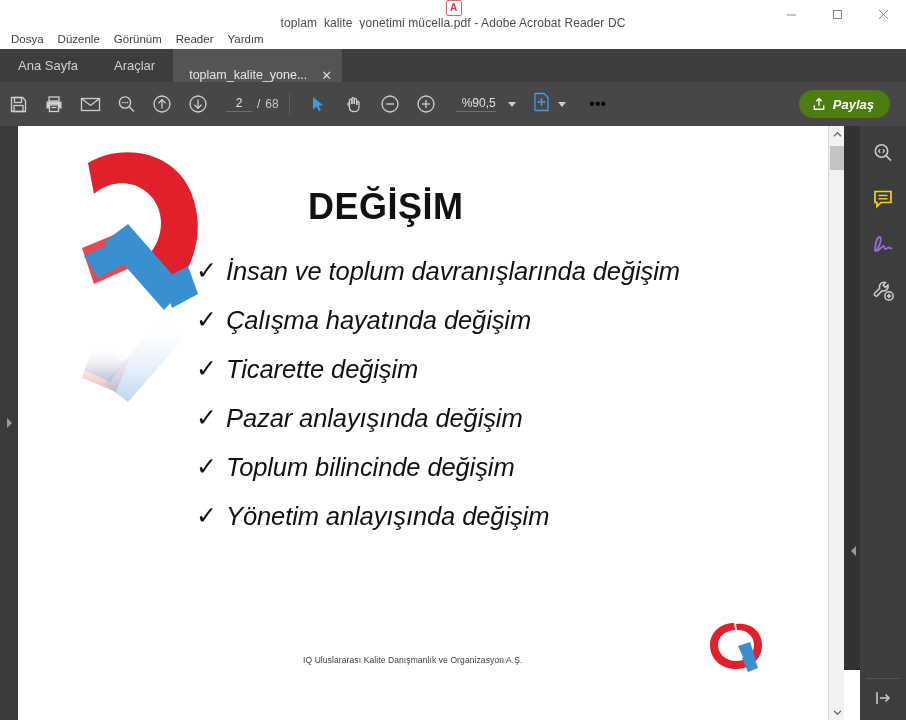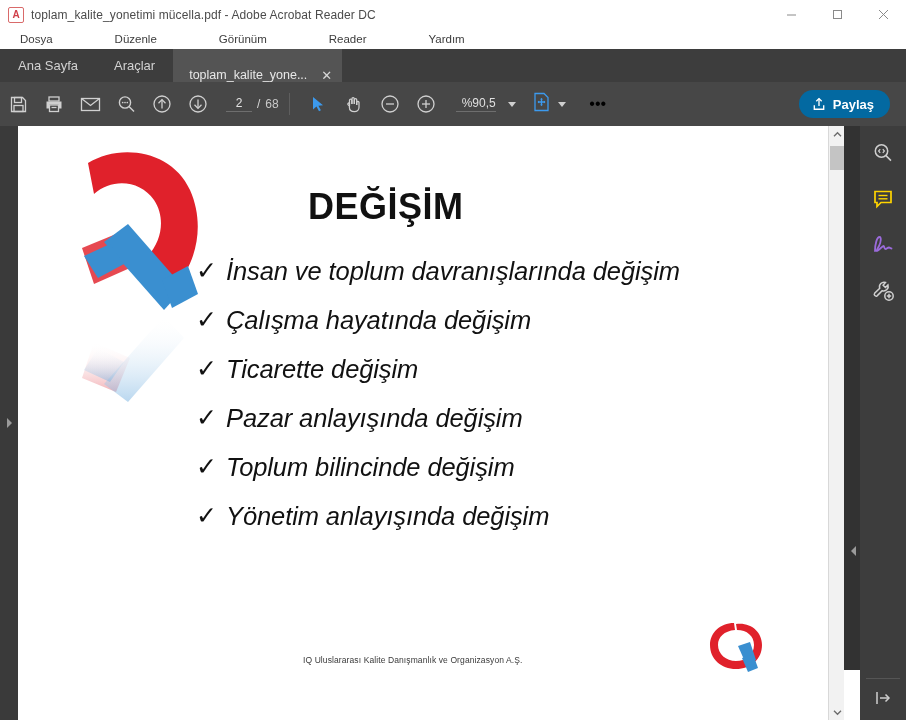--- a/index.html
+++ b/index.html
@@ -7,21 +7,21 @@
     width: 906px; height: 720px;
     overflow: hidden;
     font-family: "Liberation Sans", sans-serif;
     background: #ffffff;
   }
   #app { position: relative; width: 906px; height: 720px; }
 
   
   .titlebar {
     position: absolute; top: 0; left: 0; width: 906px; height: 29px;
-    background: #ffffff; display: flex; align-items: center;
+    background: #ffffff; display: flex; align-items: center; flex-direction: column;
   }
   .titlebar .app-icon {
     width: 16px; height: 16px; margin-left: 8px; margin-right: 7px;
     border: 1.4px solid #d96a6a; border-radius: 2px;
     position: relative; background: #fff; flex: none;
   }
   .titlebar .app-icon::after {
     content: "A"; position: absolute; left: 0; right: 0; top: -1px;
     font-size: 10px; line-height: 16px; text-align: center;
     color: #d0404a; font-weight: bold;
@@ -32,21 +32,21 @@
   }
   .wincontrols { position: absolute; right: 0; top: 0; display: flex; height: 29px; }
   .wbtn {
     width: 46px; height: 29px; display: flex; align-items: center; justify-content: center;
   }
   .wbtn svg { display: block; }
 
   
   .menubar {
     position: absolute; top: 29px; left: 0; width: 906px; height: 20px;
-    background: #ffffff; display: flex; align-items: center; padding-left: 13px; gap: 48px;
+    background: #ffffff; display: flex; align-items: center; padding-left: 4px;
   }
   .menu-item {
     font-size: 11.5px; color: #3c3c3c; padding: 0 7px; white-space: nowrap;
   }
 
   
   .tabstrip {
     position: absolute; top: 49px; left: 0; width: 906px; height: 33px;
     background: #3d3d3d; display: flex; align-items: flex-end;
   }
@@ -81,23 +81,23 @@
   .pagetotal { color: #c9c9c9; font-size: 12px; }
   .tb-sep { width: 1px; height: 22px; background: #5e5e5e; margin: 0 10px; }
   .zoomval {
     font-size: 12px; color: #e0e0e0; min-width: 40px; text-align: right;
     border-bottom: 1px solid #6e6e6e; padding-bottom: 1px;
   }
   .caret { width: 0; height: 0; border-left: 4px solid transparent;
            border-right: 4px solid transparent; border-top: 5px solid #cfcfcf; }
   .share-btn {
     position: absolute; right: 16px; top: 8px; height: 28px;
-    background: #0369a1; border-radius: 14px; color: #fff;
+    background: #4d7c0f; border-radius: 14px; color: #fff;
     display: flex; align-items: center; gap: 7px; padding: 0 16px 0 13px;
-    font-size: 13px; font-weight: bold;
+    font-size: 13px; font-weight: bold; font-style: italic;
   }
 
   
   .viewer {
     position: absolute; top: 126px; left: 0; width: 906px; height: 544px;
     background: #323232;
   }
   .leftrail {
     position: absolute; left: 0; top: 0; width: 18px; height: 594px;
     background: #3a3a3a; display: flex; align-items: center; justify-content: center;

